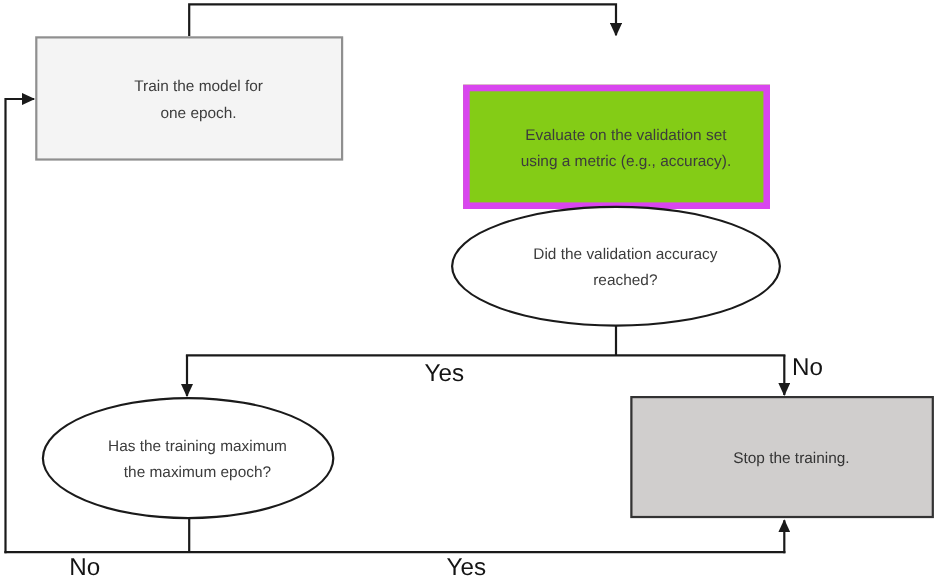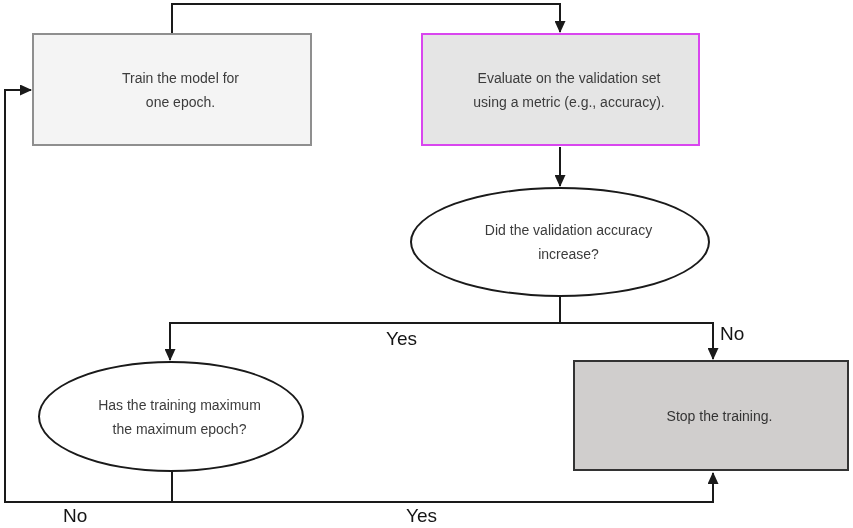--- a/index.html
+++ b/index.html
@@ -34,40 +34,41 @@
     align-items: center;
     justify-content: center;
     text-align: center;
     font-size: 14px;
     line-height: 24px;
     color: #3c3c3c;
     white-space: pre-line;
     padding-left: 17px;
   }
   .rect-plain {
-    background: #e5e5e5;
-    border: 2px solid #d946ef;
+    background: #84cc16;
+    border: 6px solid #d946ef;
+    margin-top: 44px;
   }
   .rect-light {
     background: #f4f4f4;
     border: 2px solid #8f8f8f;
   }
   .rect-gray {
     background: #d0cecd;
     border: 2px solid #333333;
     color: #343434;
   }
   .ellipse {
     background: #ffffff;
     border: 2px solid #1a1a1a;
     border-radius: 50%;
   }
   .edge-label {
     position: absolute;
-    font-size: 19px;
+    font-size: 22px;
     color: #141414;
     line-height: 22px;
   }
   #watermark {
     position: absolute;
     right: 2px;
     top: 498px;
     font-size: 19px;
     color: #b6b6b6;
     letter-spacing: 1px;
@@ -110,21 +111,21 @@
 one epoch.</span>
   </div>
 
   <div class="node rect-plain" id="node-evaluate">
     <span>Evaluate on the validation set
 using a metric (e.g., accuracy).</span>
   </div>
 
   <div class="node ellipse" id="node-decision-accuracy">
     <span>Did the validation accuracy
-increase?</span>
+reached?</span>
   </div>
 
   <div class="node ellipse" id="node-decision-epoch">
     <span>Has the training maximum
 the maximum epoch?</span>
   </div>
 
   <div class="node rect-gray" id="node-stop">
     <span>Stop the training.</span>
   </div>

